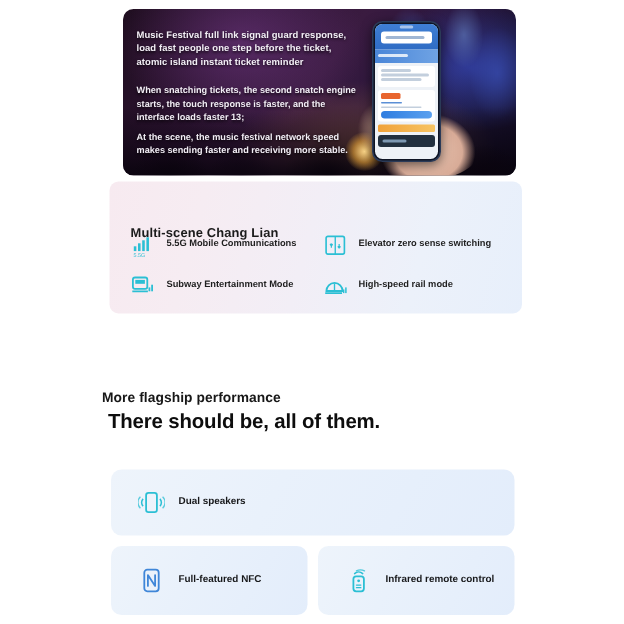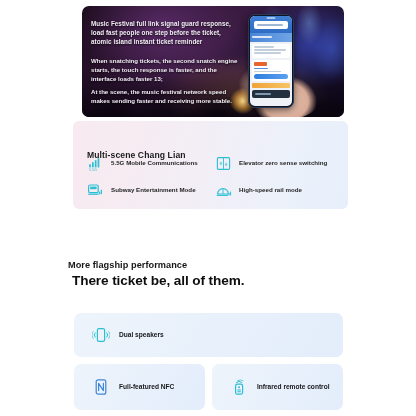--- a/index.html
+++ b/index.html
@@ -425,21 +425,21 @@
             <rect x="15.1" y="9.6" width="1.0" height="3.8" fill="#2bbfd4"></rect>
           </svg>
         </span>
         <span class="scene-label">High-speed rail mode</span>
       </div>
 
     </div>
   </div>
 
   <div class="kicker">More flagship performance</div>
-  <div class="headline">There ticket be, all of them.</div>
+  <div class="headline">There should be, all of them.</div>
 
   <div class="card" id="card-dual">
     <div class="card-inner">
       <span class="card-ico">
         <svg width="18" height="18" viewBox="0 0 18 18">
           <rect x="5.4" y="2.6" width="7.2" height="12.8" rx="1.6" fill="none" stroke="#2bbfd4" stroke-width="1.2"></rect>
           <path d="M3.4 6.6 A3.4 3.4 0 0 0 3.4 11.4" fill="none" stroke="#2bbfd4" stroke-width="1.0"></path>
           <path d="M1.6 5.2 A5.2 5.2 0 0 0 1.6 12.8" fill="none" stroke="#2bbfd4" stroke-width="0.9" opacity="0.75"></path>
           <path d="M14.6 6.6 A3.4 3.4 0 0 1 14.6 11.4" fill="none" stroke="#2bbfd4" stroke-width="1.0"></path>
           <path d="M16.4 5.2 A5.2 5.2 0 0 1 16.4 12.8" fill="none" stroke="#2bbfd4" stroke-width="0.9" opacity="0.75"></path>

